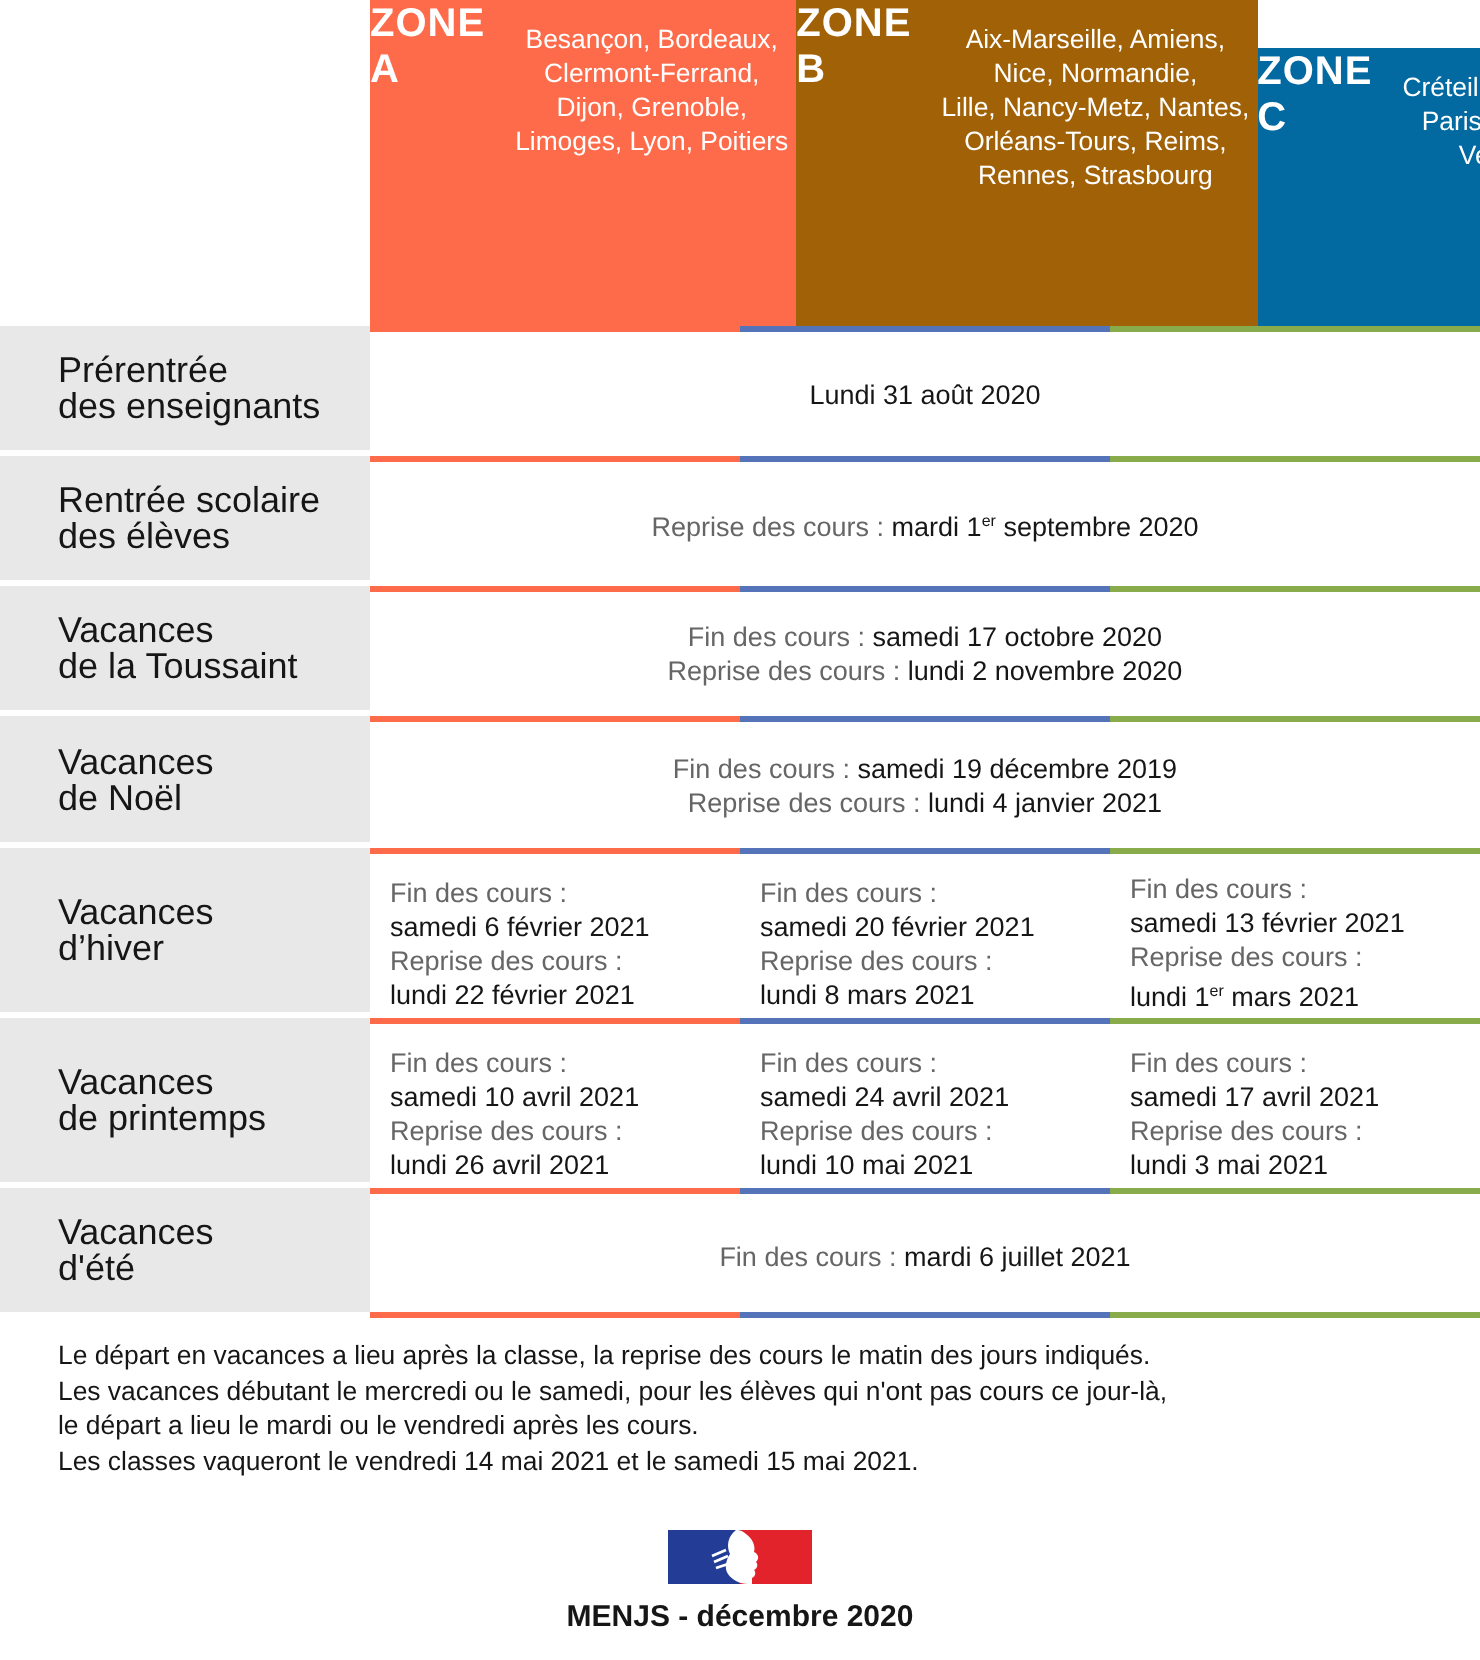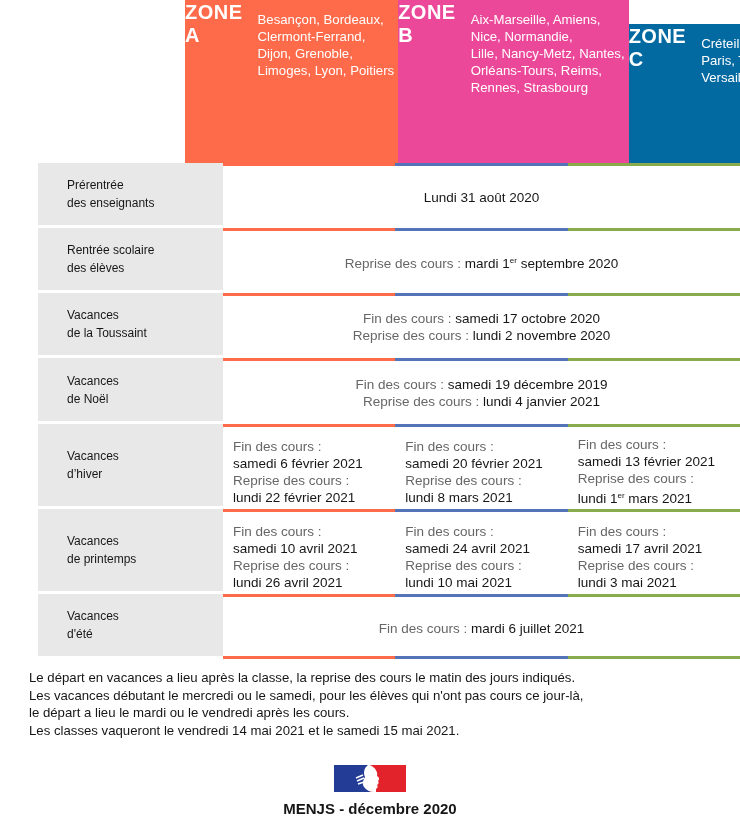--- a/index.html
+++ b/index.html
@@ -3,35 +3,35 @@
   <meta charset="utf-8">
   <style>
     * { box-sizing: border-box; margin: 0; padding: 0; }
     html, body { width: 740px; height: 830px; background: #ffffff; overflow: hidden; }
     body { font-family: "Liberation Sans", "DejaVu Sans", sans-serif; color: #161616; position: relative; }
 
     
     .zones { position: absolute; left: 185px; top: 0; width: 555px; height: 163px; display: flex; }
     .zone { flex: 1; display: flex; }
     .zone.a { background: #fe6b4a; }
-    .zone.b { background: #ec4899; }
+    .zone.b { background: #a16207; }
     .zone.c { background: #0369a1; margin-top: 24px; }
     .zone-name { height: 48px; display: flex; align-items: center; justify-content: center;
       color: #fff; font-weight: bold; font-size: 20px; letter-spacing: 0.5px; }
     .zone-divider { height: 4px; background: #ffffff; }
-    .zone-cities { flex: 1; padding-top: 11px; color: #fff;
+    .zone-cities { flex: 1; padding-top: 11px; text-align: center; color: #fff;
       font-size: 13.2px; line-height: 17px; padding-left: 15px; padding-right: 4px; }
     .zone-cities span { display: block; white-space: nowrap; }
 
     
     .rows { position: absolute; left: 0; top: 163px; width: 740px; }
     .row { display: flex; position: relative; }
     .row .label { width: 185px; background: #e8e8e8; display: flex; flex-direction: column;
-      justify-content: center; padding-left: 29px; font-size: 12px; line-height: 18px; color: #161616;
-      border-bottom: 3px solid #ffffff; margin-left: 38px; }
+      justify-content: center; padding-left: 29px; font-size: 18px; line-height: 18px; color: #161616;
+      border-bottom: 3px solid #ffffff; }
     .row .cells { flex: 1; position: relative; display: flex; align-items: center; }
     .row .cells::before { content: ""; position: absolute; left: 0; right: 0; top: 0; height: 3px;
       background: linear-gradient(to right, #fe6b4a 0, #fe6b4a 33.33%, #5473b8 33.33%, #5473b8 66.66%, #88ab4c 66.66%, #88ab4c 100%); }
     .row.last .cells::after { content: ""; position: absolute; left: 0; right: 0; bottom: 0; height: 3px;
       background: linear-gradient(to right, #fe6b4a 0, #fe6b4a 33.33%, #5473b8 33.33%, #5473b8 66.66%, #88ab4c 66.66%, #88ab4c 100%); }
 
     .span-cell { flex: 1; display: flex; flex-direction: column; justify-content: center; align-items: center;
       font-size: 13.5px; line-height: 17px; text-align: center; padding-top: 3px; }
     .zone-cell { flex: 1; padding: 10px 0 0 10px; font-size: 13.5px; line-height: 17px; }
     .muted { color: #666666; }

